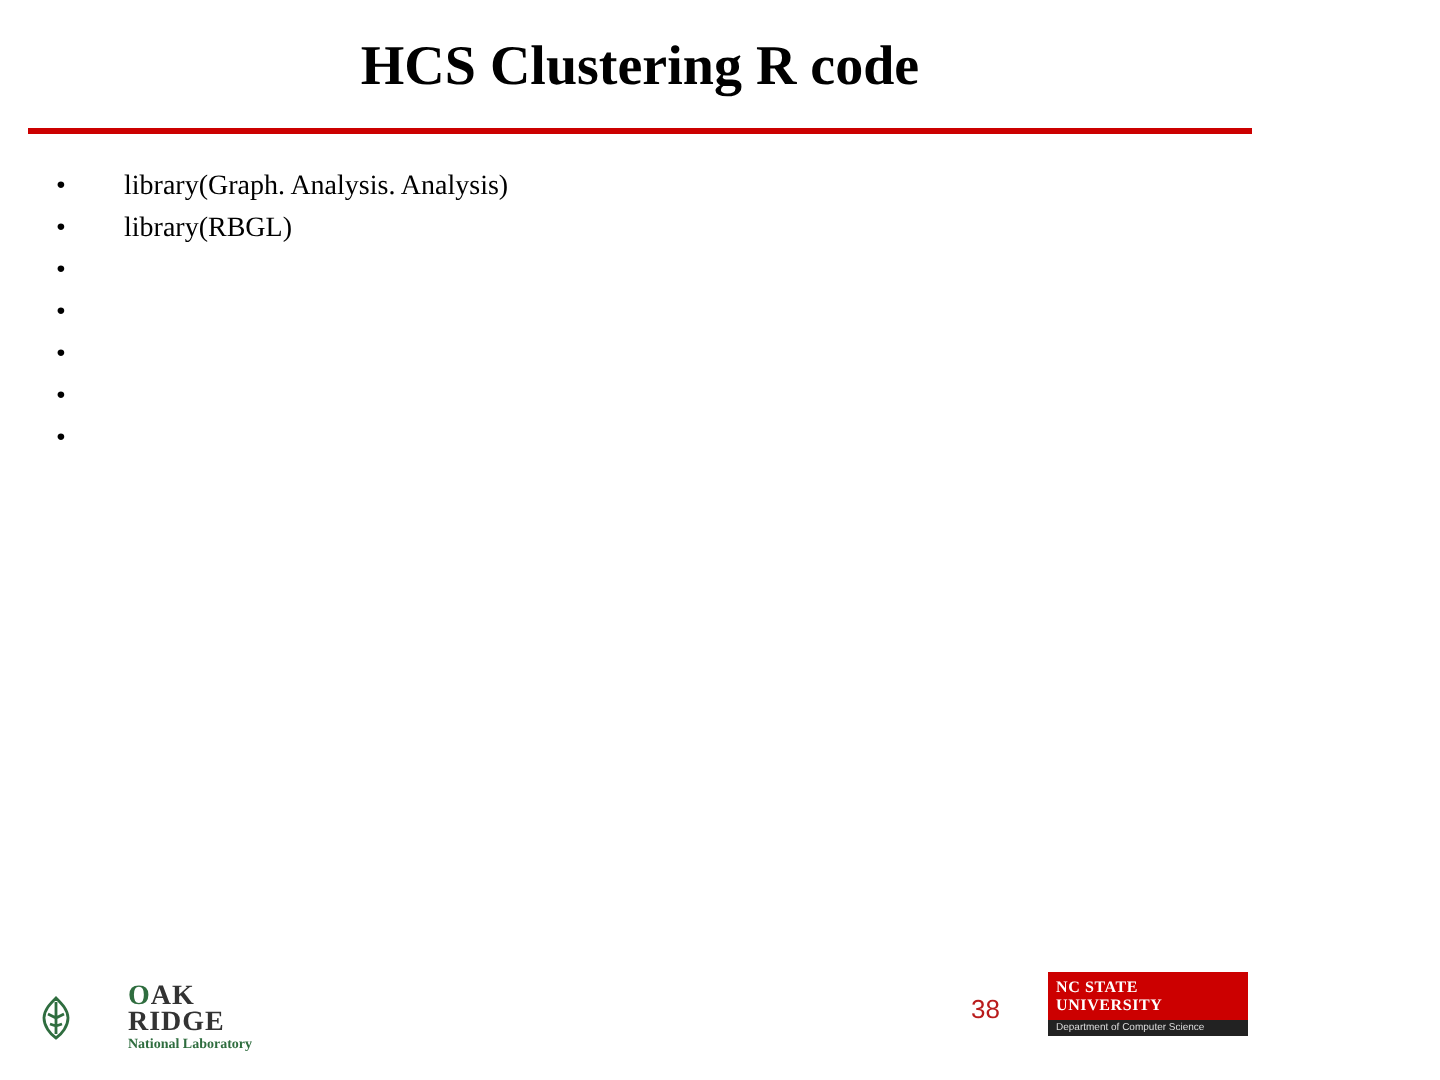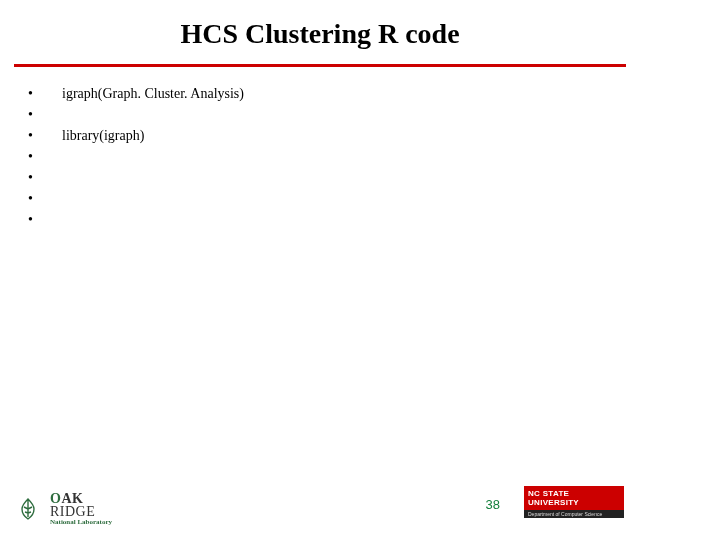--- a/index.html
+++ b/index.html
@@ -54,21 +54,21 @@
     right: 0;
     bottom: 10px;
     height: 46px;
   }
   .logo-left {
     position: absolute;
     left: 16px;
     bottom: 4px;
     display: flex;
     align-items: center;
-    gap: 10px;
+    gap: 24px;
   }
   .leaf {
     width: 24px;
     height: 24px;
     display: inline-block;
   }
   .oak-text {
     font-family: Georgia, serif;
     line-height: 0.95;
   }
@@ -80,47 +80,47 @@
     color: #2f6d3f;
     font-weight: bold;
   }
   .oak-top .oak-rest {
     color: #333;
     font-weight: bold;
   }
   .oak-bottom {
     font-size: 14px;
     color: #333;
-    font-weight: normal;
+    font-weight: bold;
     letter-spacing: 0.5px;
   }
   .oak-sub {
     font-size: 7px;
     color: #2f6d3f;
     margin-top: 1px;
     font-weight: bold;
   }
   .page-num {
     position: absolute;
     right: 140px;
     bottom: 18px;
     font-size: 13px;
-    color: #15803d;
+    color: #b91c1c;
     font-family: Arial, sans-serif;
   }
   .ncstate {
     position: absolute;
     right: 16px;
     bottom: 12px;
     width: 100px;
   }
   .ncstate-box {
     background: #c00;
     color: #fff;
-    font-family: Liberation Sans, sans-serif;
+    font-family: Liberation Serif, serif;
     font-weight: bold;
     font-size: 8px;
     padding: 3px 4px;
     letter-spacing: 0.3px;
   }
   .ncstate-sub {
     background: #222;
     color: #ddd;
     font-size: 5px;
     font-family: Arial, sans-serif;
@@ -132,28 +132,28 @@
 
 <div class="slide">
 
   <div class="title">HCS Clustering R code</div>
 
   <div class="rule"></div>
 
   <ul class="bullets">
     <li>
       <span class="dot">•</span>
-      <span>igraph(Graph. Cluster. Analysis)</span>
+      <span>library(Graph. Analysis. Analysis)</span>
     </li>
     <li>
       <span class="dot">•</span>
+      <span>library(RBGL)</span>
     </li>
     <li>
       <span class="dot">•</span>
-      <span>library(igraph)</span>
     </li>
     <li>
       <span class="dot">•</span>
     </li>
     <li>
       <span class="dot">•</span>
     </li>
     <li>
       <span class="dot">•</span>
     </li>

